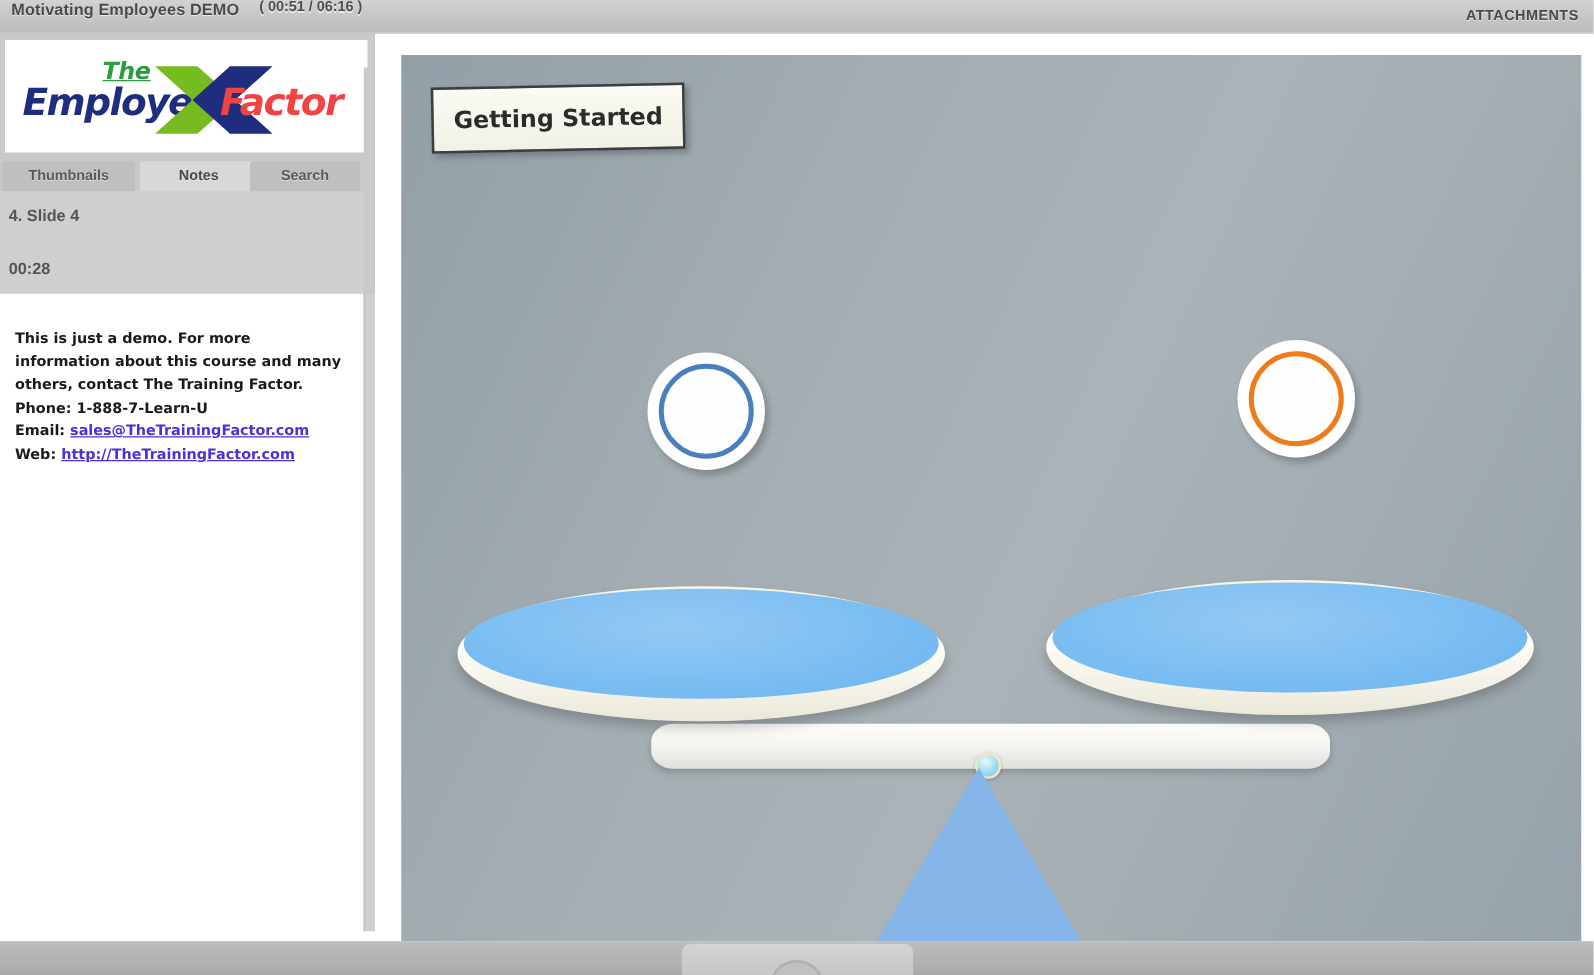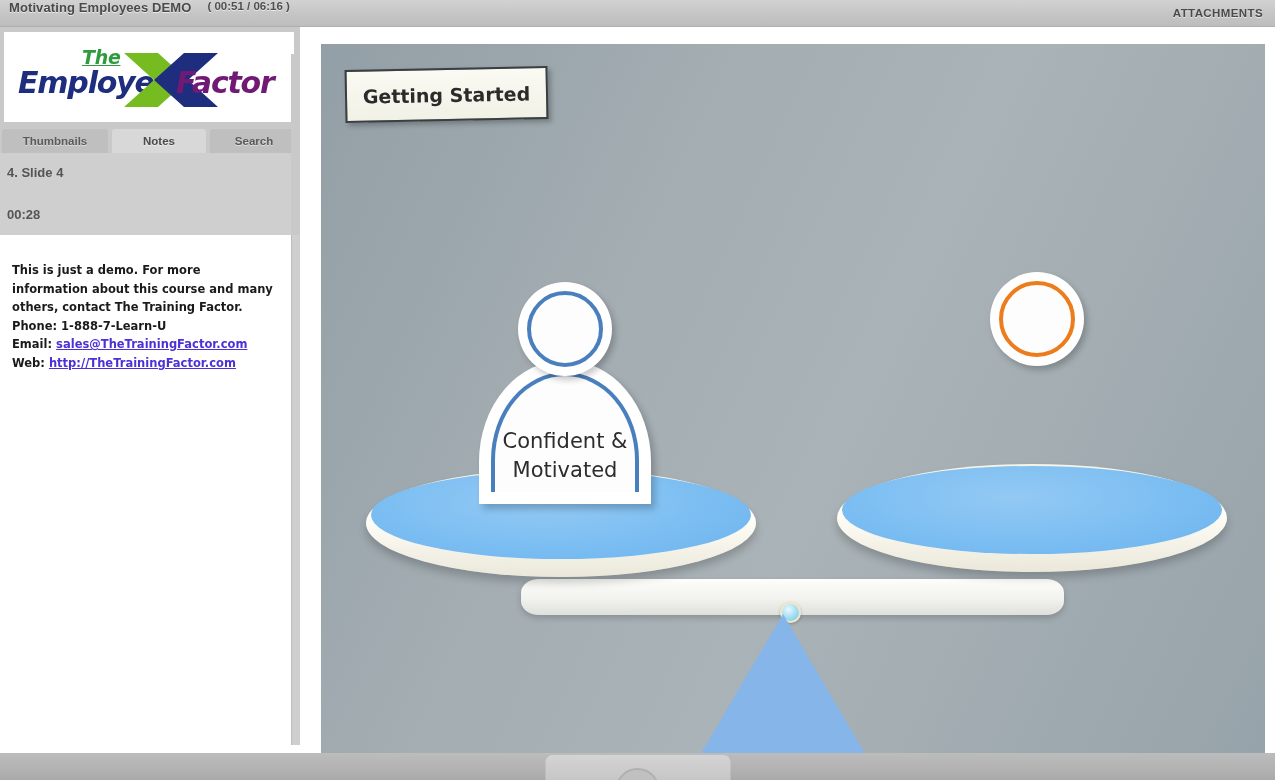--- a/index.html
+++ b/index.html
@@ -69,21 +69,21 @@
     position: absolute; left: 8px; top: 24px;
     font-family: "DejaVu Sans", sans-serif;
     font-size: 30px; font-weight: bold; font-style: italic;
     color: #1e2d7d;
     letter-spacing: -1.2px;
   }
   .logo-factor {
     position: absolute; left: 166px; top: 24px;
     font-family: "DejaVu Sans", sans-serif;
     font-size: 30px; font-weight: bold; font-style: italic;
-    color: #701a75;
+    color: #ef4444;
     letter-spacing: -1.2px;
   }
   #logo-x { position: absolute; left: 112px; top: 10px; }
 
   
   #tabstrip {
     position: absolute; left: 0; top: 99px;
     width: 300px; height: 27px;
     background: #c9c9c9;
   }
@@ -92,21 +92,21 @@
     display: flex; align-items: center; justify-content: center;
     font-size: 11.5px; font-weight: bold; color: #5a5a5a;
     cursor: pointer;
     border-top-left-radius: 3px; border-top-right-radius: 3px;
     text-shadow: 0 1px 0 rgba(255,255,255,.5);
   }
   .tab.inactive { background: #bfbfbf; }
   .tab.active   { background: #d8d8d8; color: #4a4a4a; }
   #tab-thumbnails { left: 2px;   width: 106px; }
   #tab-notes      { left: 112px; width: 94px; }
-  #tab-search     { left: 210px; width: 88px; }
+  #tab-search     { left: 200px; width: 88px; }
 
   #slide-meta {
     position: absolute; left: 0; top: 126px;
     width: 300px; height: 82px;
     background: #cfcfcf;
   }
   #slide-label {
     position: absolute; left: 7px; top: 12px;
     font-size: 13px; font-weight: bold; color: #555;
   }
@@ -350,26 +350,20 @@
         <div class="pan-rim"></div>
         <div class="pan-top"></div>
       </div>
 
       <div class="pan" id="pan-right">
         <div class="pan-rim"></div>
         <div class="pan-top"></div>
       </div>
 
       <div class="person" id="person-left">
-        <div class="person-body">
-          <div class="person-body-inner">
-            <span class="person-label">Confident &amp;
-Motivated</span>
-          </div>
-        </div>
         <div class="person-head">
           <div class="person-head-ring"></div>
         </div>
       </div>
 
       <div class="person" id="person-right">
         <div class="person-head">
           <div class="person-head-ring"></div>
         </div>
       </div>

